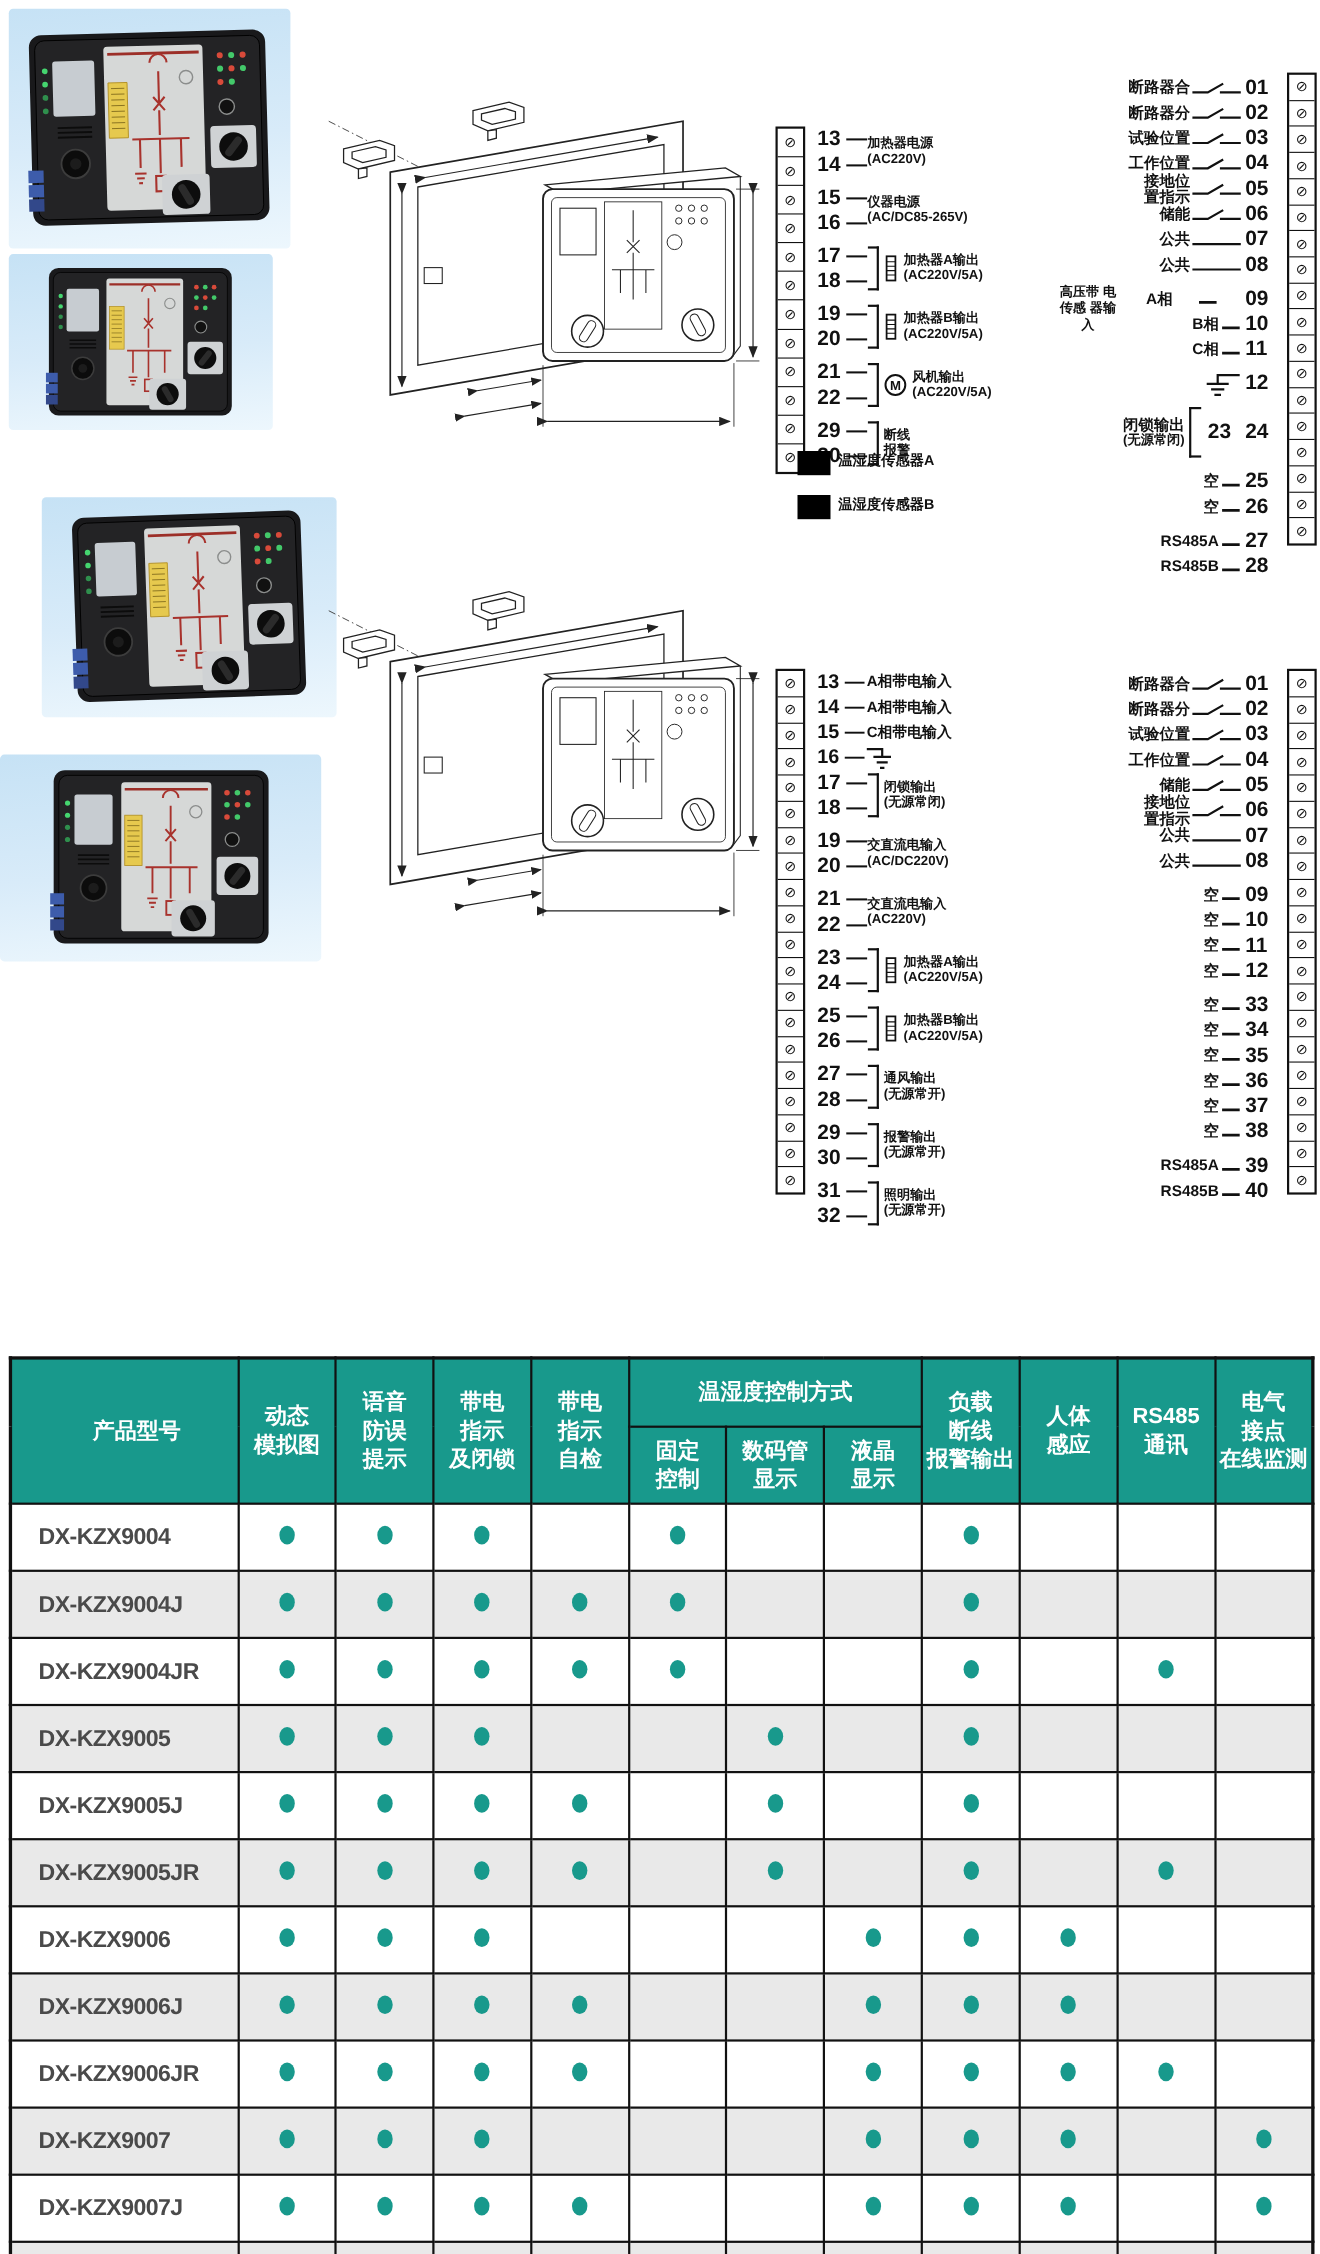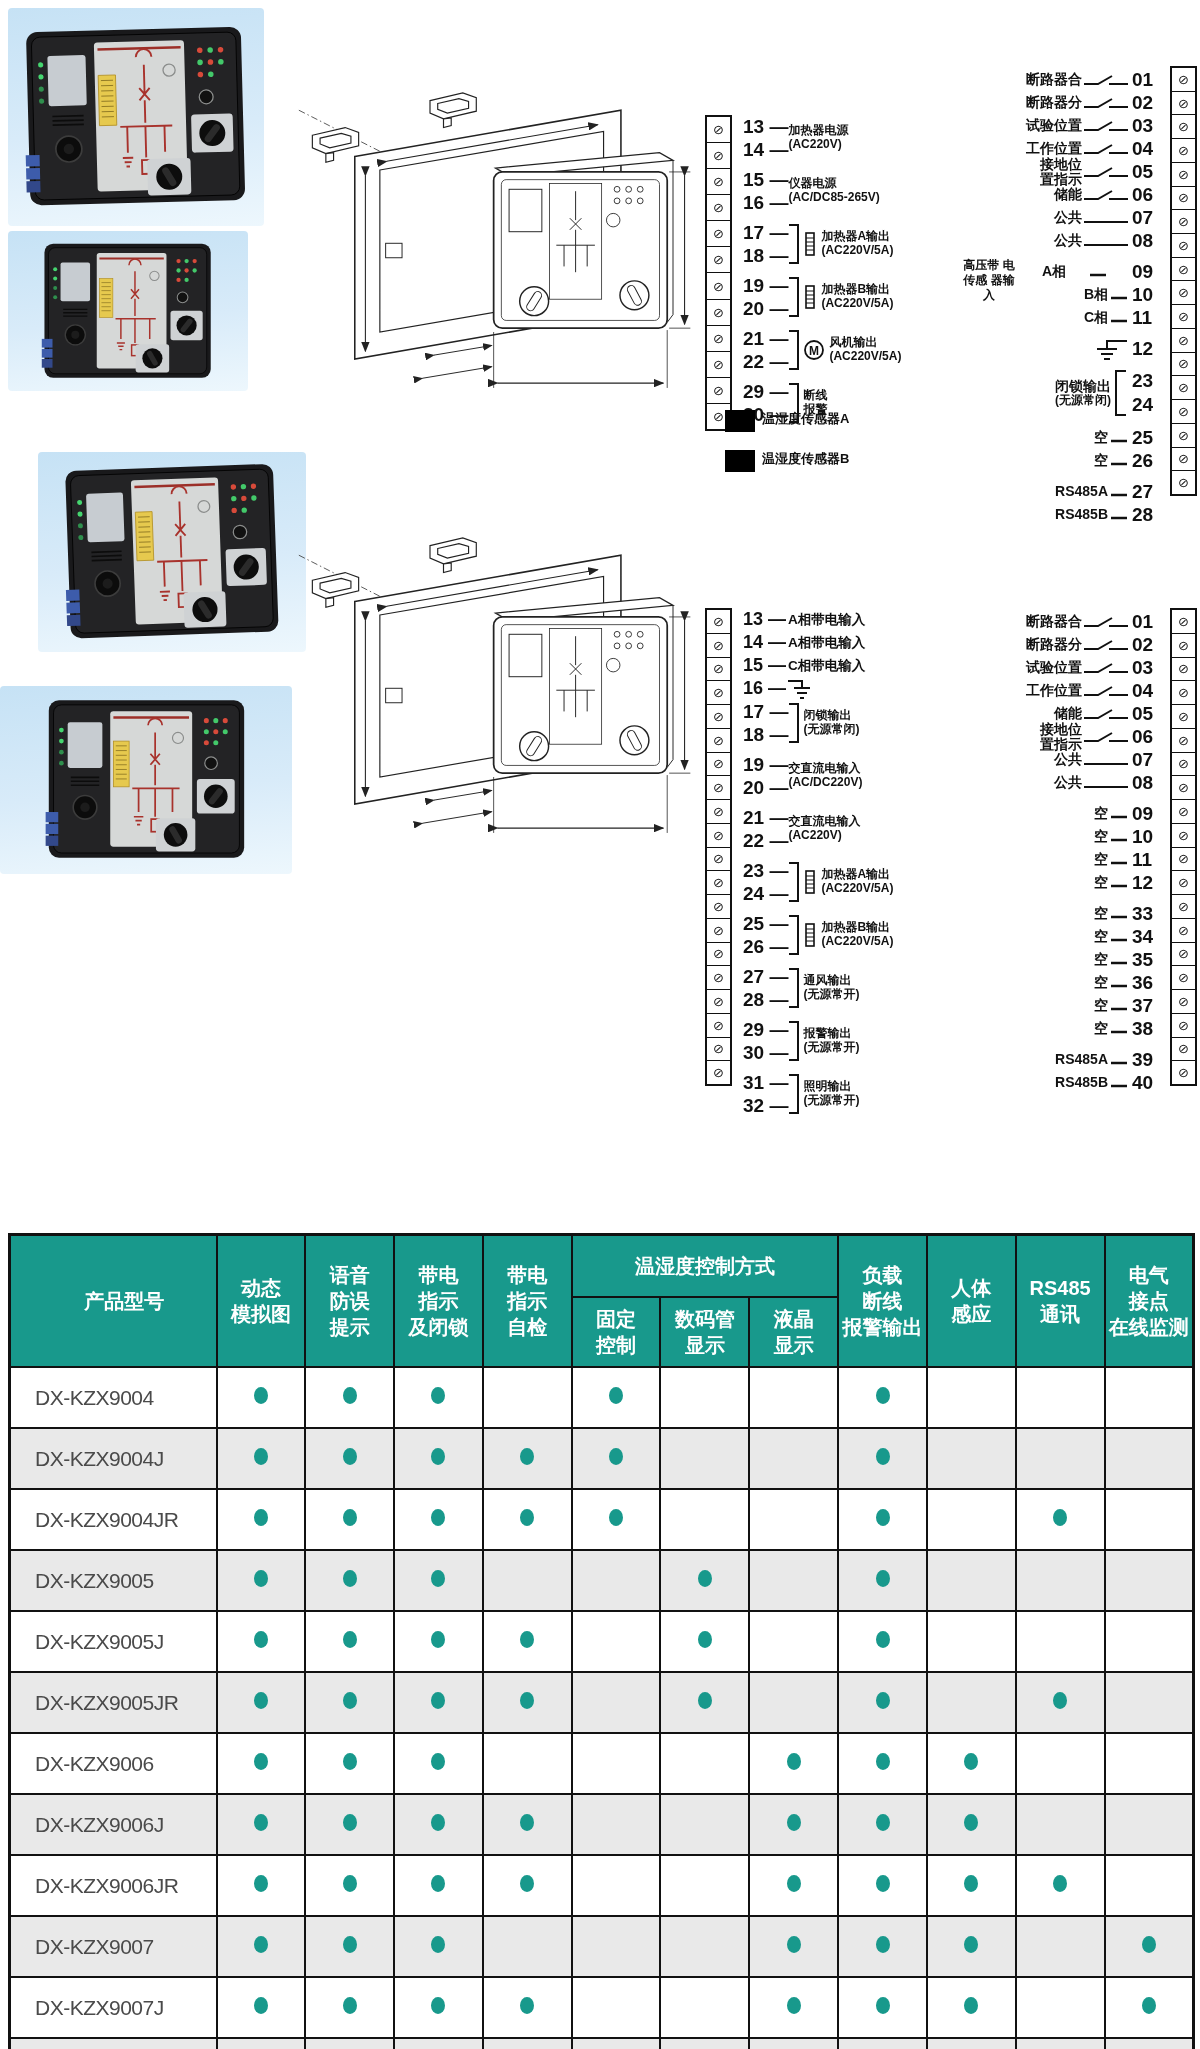--- a/index.html
+++ b/index.html
@@ -33,37 +33,37 @@
   .llab1{font-size:12px;font-weight:bold;}
   .lsub{font-size:12px;font-weight:bold;}
   .llabel-inline{font-size:13.5px;font-weight:bold;margin-left:2px;white-space:nowrap;}
   .rrows{position:absolute;display:flex;flex-direction:column;align-items:flex-end;}
   .rrow{display:flex;align-items:center;justify-content:flex-end;height:23px;}
   .rrow.pair{height:50px;}
   .rlabel{font-size:14px;font-weight:bold;white-space:pre-line;text-align:right;line-height:1.05;}
   .rsub{font-size:12px;font-weight:bold;}
   .rsym{margin:0 1px;display:flex;align-items:center;}
   .rnum{font-size:19px;font-weight:bold;width:32px;text-align:left;margin-left:2px;}
-  .rnums{display:flex;flex-direction:column;}
+  .rnums{display:flex;flex-direction:row;}
   .rnums .rnum{height:24px;line-height:24px;}
   .rbrace{width:9px;height:42px;border:2.5px solid #111;border-right:none;margin:0 4px;}
   .hvlabel{position:absolute;width:52px;font-size:12px;font-weight:bold;line-height:1.25;text-align:center;}
   .sensor{position:absolute;display:flex;align-items:flex-start;}
   .sensor .sbox{width:30px;height:22px;background:#000;margin-right:7px;}
   .sensor .slabel{font-size:13px;font-weight:bold;}
   
   .feature-table{position:absolute;left:8px;top:1233px;width:1184px;border-collapse:collapse;
     table-layout:fixed;border:3px solid #111;}
   .feature-table th{background:var(--teal);color:#fff;font-size:20px;font-weight:bold;
     border:2.5px solid #111;white-space:pre-line;line-height:1.3;padding:4px 2px;text-align:center;}
   .feature-table th.model-h{text-align:center;padding-left:24px;}
   .feature-table td{border:2.5px solid #111;height:57px;text-align:center;vertical-align:middle;background:#fff;}
   .feature-table tr.alt td{background:#e9e9e9;}
   .feature-table td.model{text-align:left;padding-left:24px;font-size:21px;color:#4a4a4a;
-    letter-spacing:-0.5px;font-weight:normal;}
+    letter-spacing:-0.5px;font-weight:bold;}
   .dot{display:inline-block;width:14px;height:17px;border-radius:50%;background:var(--teal);}
   .hrow1 th{height:52px;}
   .hrow2 th{height:60px;}
 </style>
 </head>
 <body>
 
 <div class="page">
 
   <div class="photo-card" style="left:8px;top:8px;width:256px;height:218px">

